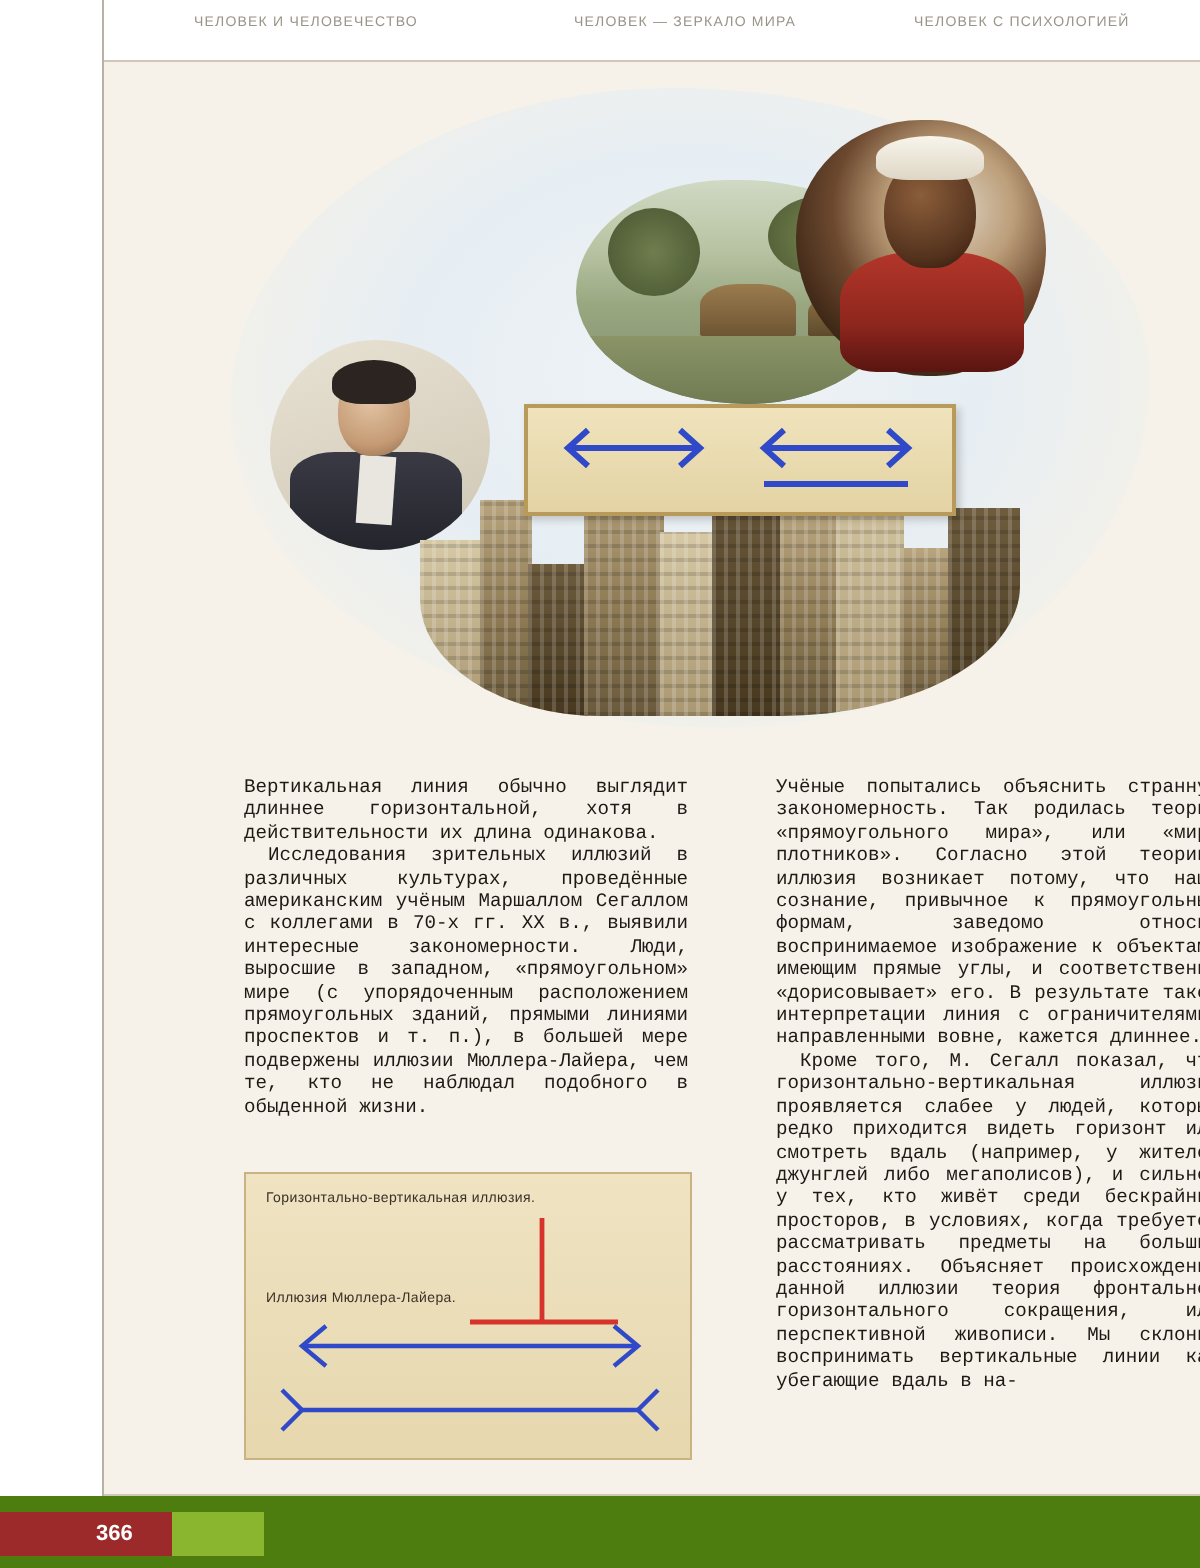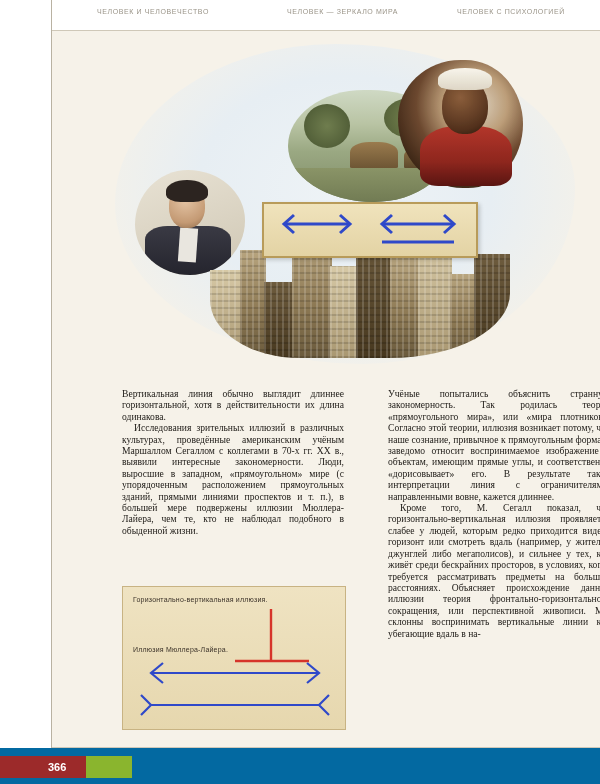--- a/index.html
+++ b/index.html
@@ -264,21 +264,21 @@
     width: 234px;
     font-size: 9.6px;
     line-height: 11.4px;
     text-align: justify;
     color: #1d1a16;
     font-family: "Liberation Serif", serif;
     hyphens: auto;
   }
   .col-left { left: 122px; width: 222px; }
   .col-right { left: 388px; width: 222px; }
-  .col p { margin: 0 0 0 0; text-indent: 12px; }
+  .col p { margin: 0 0 0 0; text-indent: 12px; font-family: Liberation Mono, monospace; }
   .col p.first { text-indent: 0; }
 
   
   .diagram {
     position: absolute;
     left: 122px;
     top: 586px;
     width: 222px;
     height: 142px;
     background: linear-gradient(180deg, #efe3c2 0%, #e6d7ae 100%);
@@ -294,21 +294,21 @@
   .lbl1 { left: 10px; top: 9px; }
   .lbl2 { left: 10px; top: 59px; }
 
   
   .footer-bar {
     position: absolute;
     left: 0;
     bottom: 0;
     width: 600px;
     height: 36px;
-    background: #0369a1;
+    background: #4d7c0f;
   }
   .footer-block {
     position: absolute;
     left: 0;
     bottom: 6px;
     width: 86px;
     height: 22px;
     background: #9c2a2a;
   }
   .page-num {

